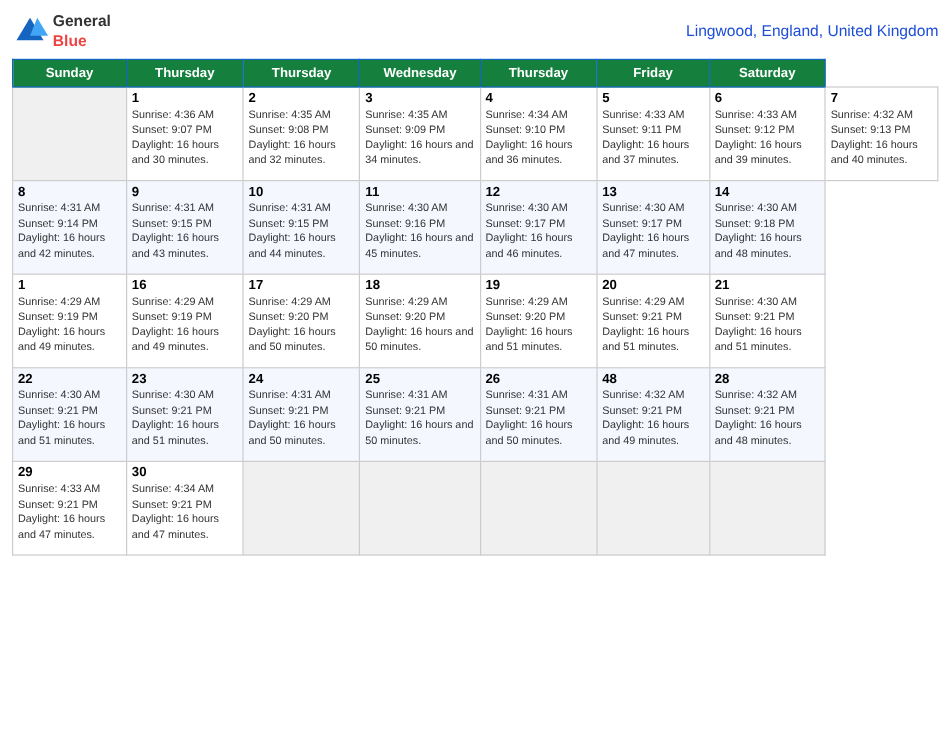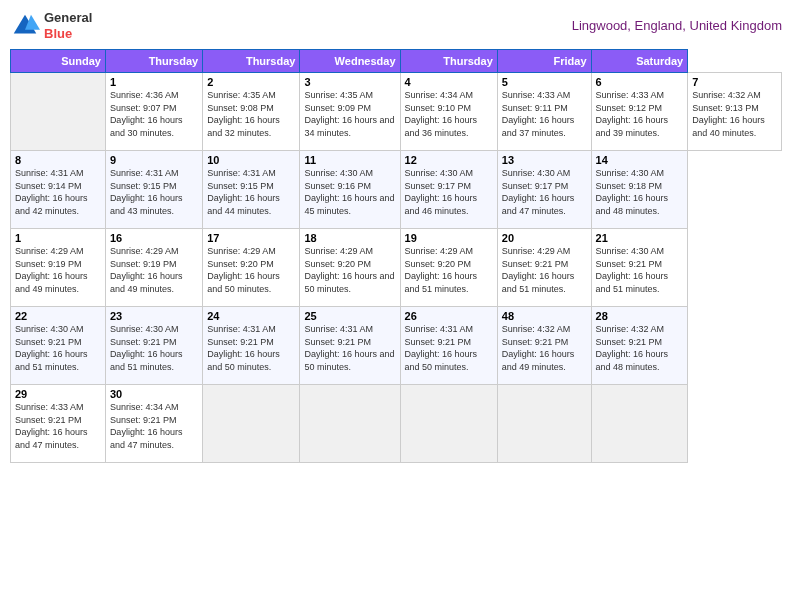--- a/index.html
+++ b/index.html
@@ -37,32 +37,32 @@
     .title-block {
       text-align: right;
     }
     .month-title {
       font-size: 28px;
       font-weight: bold;
       color: #333;
     }
     .location {
       font-size: 13px;
-      color: #701a75;
+      color: #1d4ed8;
     }
     .calendar {
       width: 100%;
       border-collapse: collapse;
       font-size: 10px;
     }
     .calendar th {
-      background: #8b5cf6;
+      background: #15803d;
       color: #fff;
       padding: 5px 4px;
-      text-align: right;
+      text-align: center;
       font-size: 11px;
       border: 1px solid #1565c0;
     }
     .calendar td {
       border: 1px solid #ccc;
       vertical-align: top;
       padding: 3px 4px;
       width: 110px;
       height: 78px;
       background: #fff;

